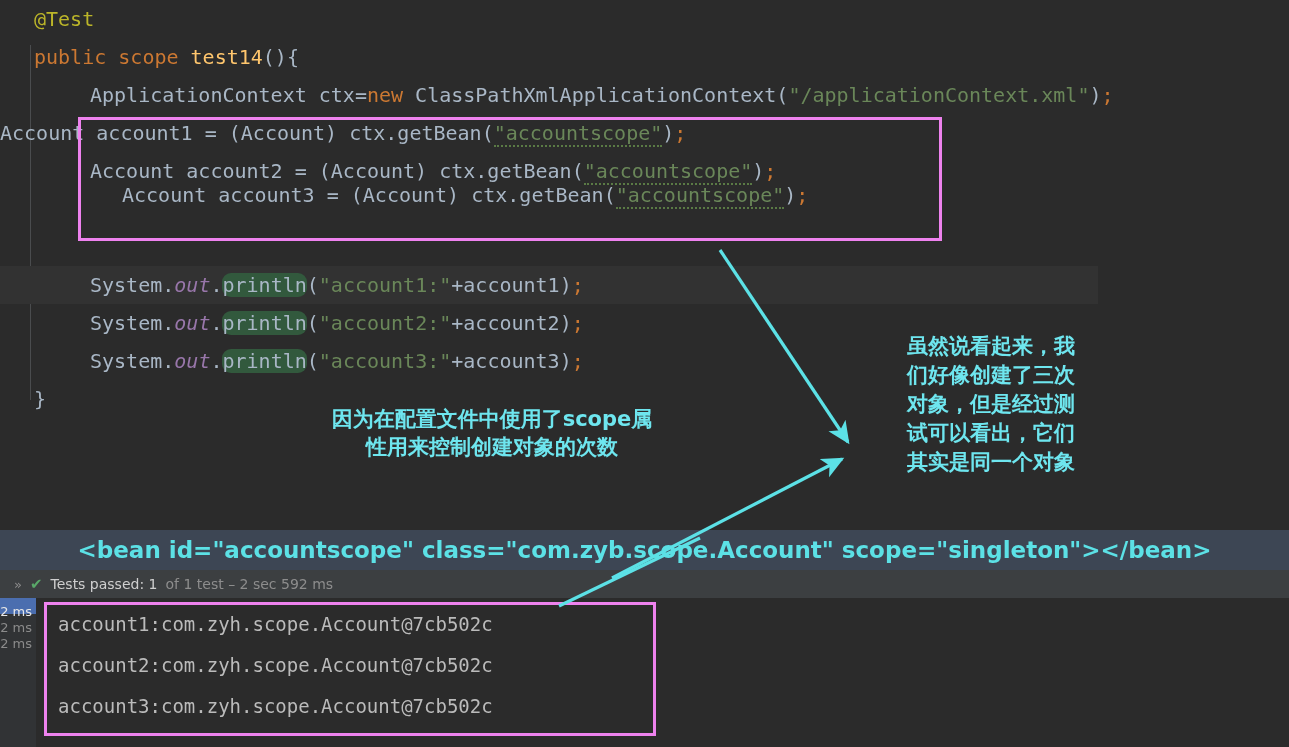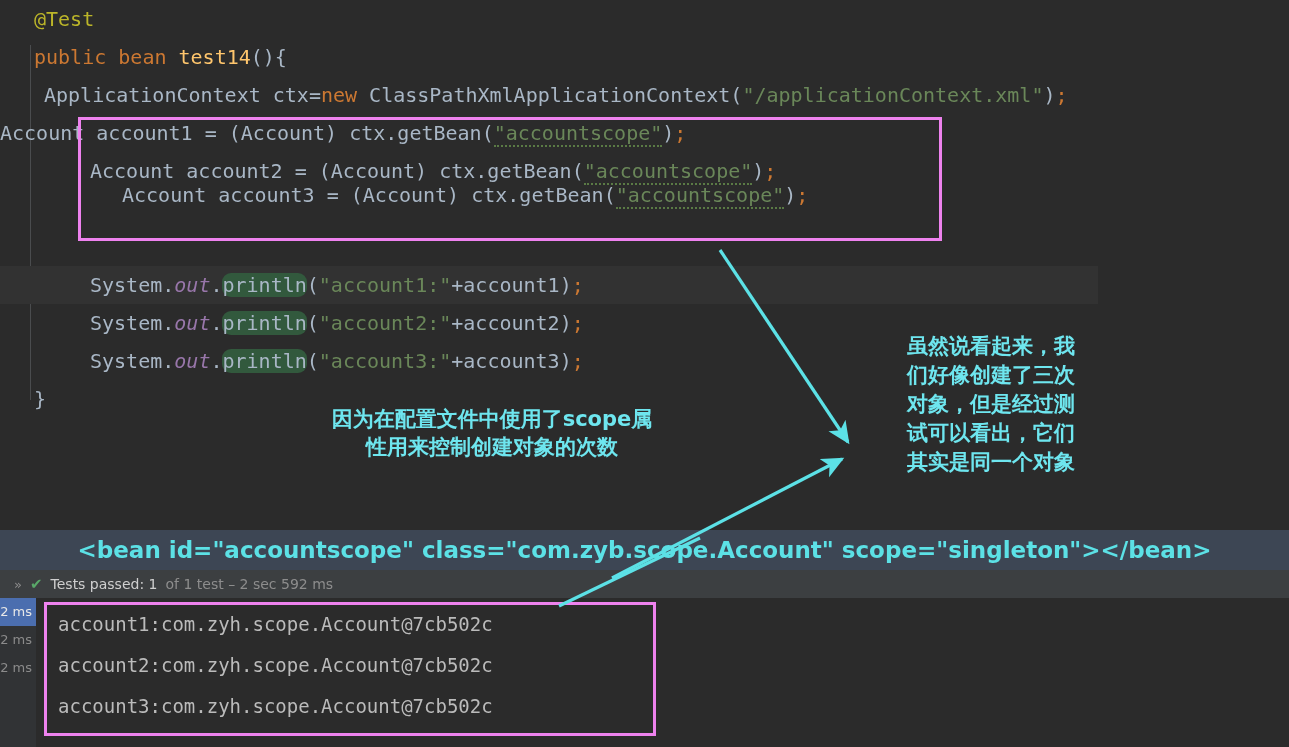--- a/index.html
+++ b/index.html
@@ -55,21 +55,21 @@
   }
   .chev{color:#8c8c8c;font-size:13px;}
   .check{color:#59a869;font-size:15px;font-weight:bold;}
   .st-strong{color:#cfcfcf;}
   .st-dim{color:#8d8d8d;}
 
   
   .console{position:absolute;left:0;top:598px;width:1289px;height:149px;background:#2b2b2b;}
   .gutter{position:absolute;left:0;top:0;width:36px;height:149px;background:#313335;}
   .gut-row{
-    height:28px;line-height:28px;font-size:13px;color:#8b8b8b;text-align:right;padding-right:4px;
+    height:16px;line-height:28px;font-size:13px;color:#8b8b8b;text-align:right;padding-right:4px;
     font-family:"DejaVu Sans","Liberation Sans",sans-serif;
   }
   .gut-row.sel{background:#4b6eaf;color:#e8e8e8;}
   .con-line{
     position:absolute;left:58px;height:28px;line-height:28px;
     color:#bbbbbb;font-size:19px;white-space:pre;
   }
 
   
   .note{
@@ -84,22 +84,22 @@
 </style>
 </head>
 <body>
 
 <div class="stage">
 
   <div class="editor">
     <div class="indent-guide"></div>
     <div id="code-lines">
         <div class="code-line" style="top: 0px;"><span style="padding-left: 34px;"><span class="ann">@Test</span></span></div>
-        <div class="code-line" style="top: 38px;"><span style="padding-left: 34px;"><span class="kw">public</span><span class="plain"> </span><span class="kw">bean</span><span class="plain"> </span><span class="mname">test14</span><span class="plain">(){</span></span></div>
-        <div class="code-line" style="top: 76px;"><span style="padding-left: 44px;"><span class="plain">ApplicationContext ctx=</span><span class="kw">new</span><span class="plain"> ClassPathXmlApplicationContext(</span><span class="str">"/applicationContext.xml"</span><span class="plain">)</span><span class="semi">;</span></span></div>
+        <div class="code-line" style="top: 38px;"><span style="padding-left: 34px;"><span class="kw">public</span><span class="plain"> </span><span class="kw">scope</span><span class="plain"> </span><span class="mname">test14</span><span class="plain">(){</span></span></div>
+        <div class="code-line" style="top: 76px;"><span style="padding-left: 90px;"><span class="plain">ApplicationContext ctx=</span><span class="kw">new</span><span class="plain"> ClassPathXmlApplicationContext(</span><span class="str">"/applicationContext.xml"</span><span class="plain">)</span><span class="semi">;</span></span></div>
         <div class="code-line" style="top: 114px;"><span style=""><span class="plain">Account account1 = (Account) ctx.getBean(</span><span class="str squig">"accountscope"</span><span class="plain">)</span><span class="semi">;</span></span></div>
         <div class="code-line" style="top: 152px;"><span style="padding-left: 90px;"><span class="plain">Account account2 = (Account) ctx.getBean(</span><span class="str squig">"accountscope"</span><span class="plain">)</span><span class="semi">;</span></span></div>
         <div class="code-line" style="top: 176px; padding-left: 32px;"><span style="padding-left: 90px;"><span class="plain">Account account3 = (Account) ctx.getBean(</span><span class="str squig">"accountscope"</span><span class="plain">)</span><span class="semi">;</span></span></div>
         <div class="code-line" style="top: 228px;"><span style="padding-left: 90px;"></span></div>
         <div class="code-line caret-line" style="top: 266px;"><span style="padding-left: 90px;"><span class="plain">System.</span><span class="stat">out</span><span class="plain">.</span><span class="plain hl-search">println</span><span class="plain">(</span><span class="str">"account1:"</span><span class="plain">+account1)</span><span class="semi">;</span></span></div>
         <div class="code-line" style="top: 304px;"><span style="padding-left: 90px;"><span class="plain">System.</span><span class="stat">out</span><span class="plain">.</span><span class="plain hl-search">println</span><span class="plain">(</span><span class="str">"account2:"</span><span class="plain">+account2)</span><span class="semi">;</span></span></div>
         <div class="code-line" style="top: 342px;"><span style="padding-left: 90px;"><span class="plain">System.</span><span class="stat">out</span><span class="plain">.</span><span class="plain hl-search">println</span><span class="plain">(</span><span class="str">"account3:"</span><span class="plain">+account3)</span><span class="semi">;</span></span></div>
         <div class="code-line" style="top: 380px;"><span style="padding-left: 34px;"><span class="plain">}</span></span></div>
       </div>
   </div>

